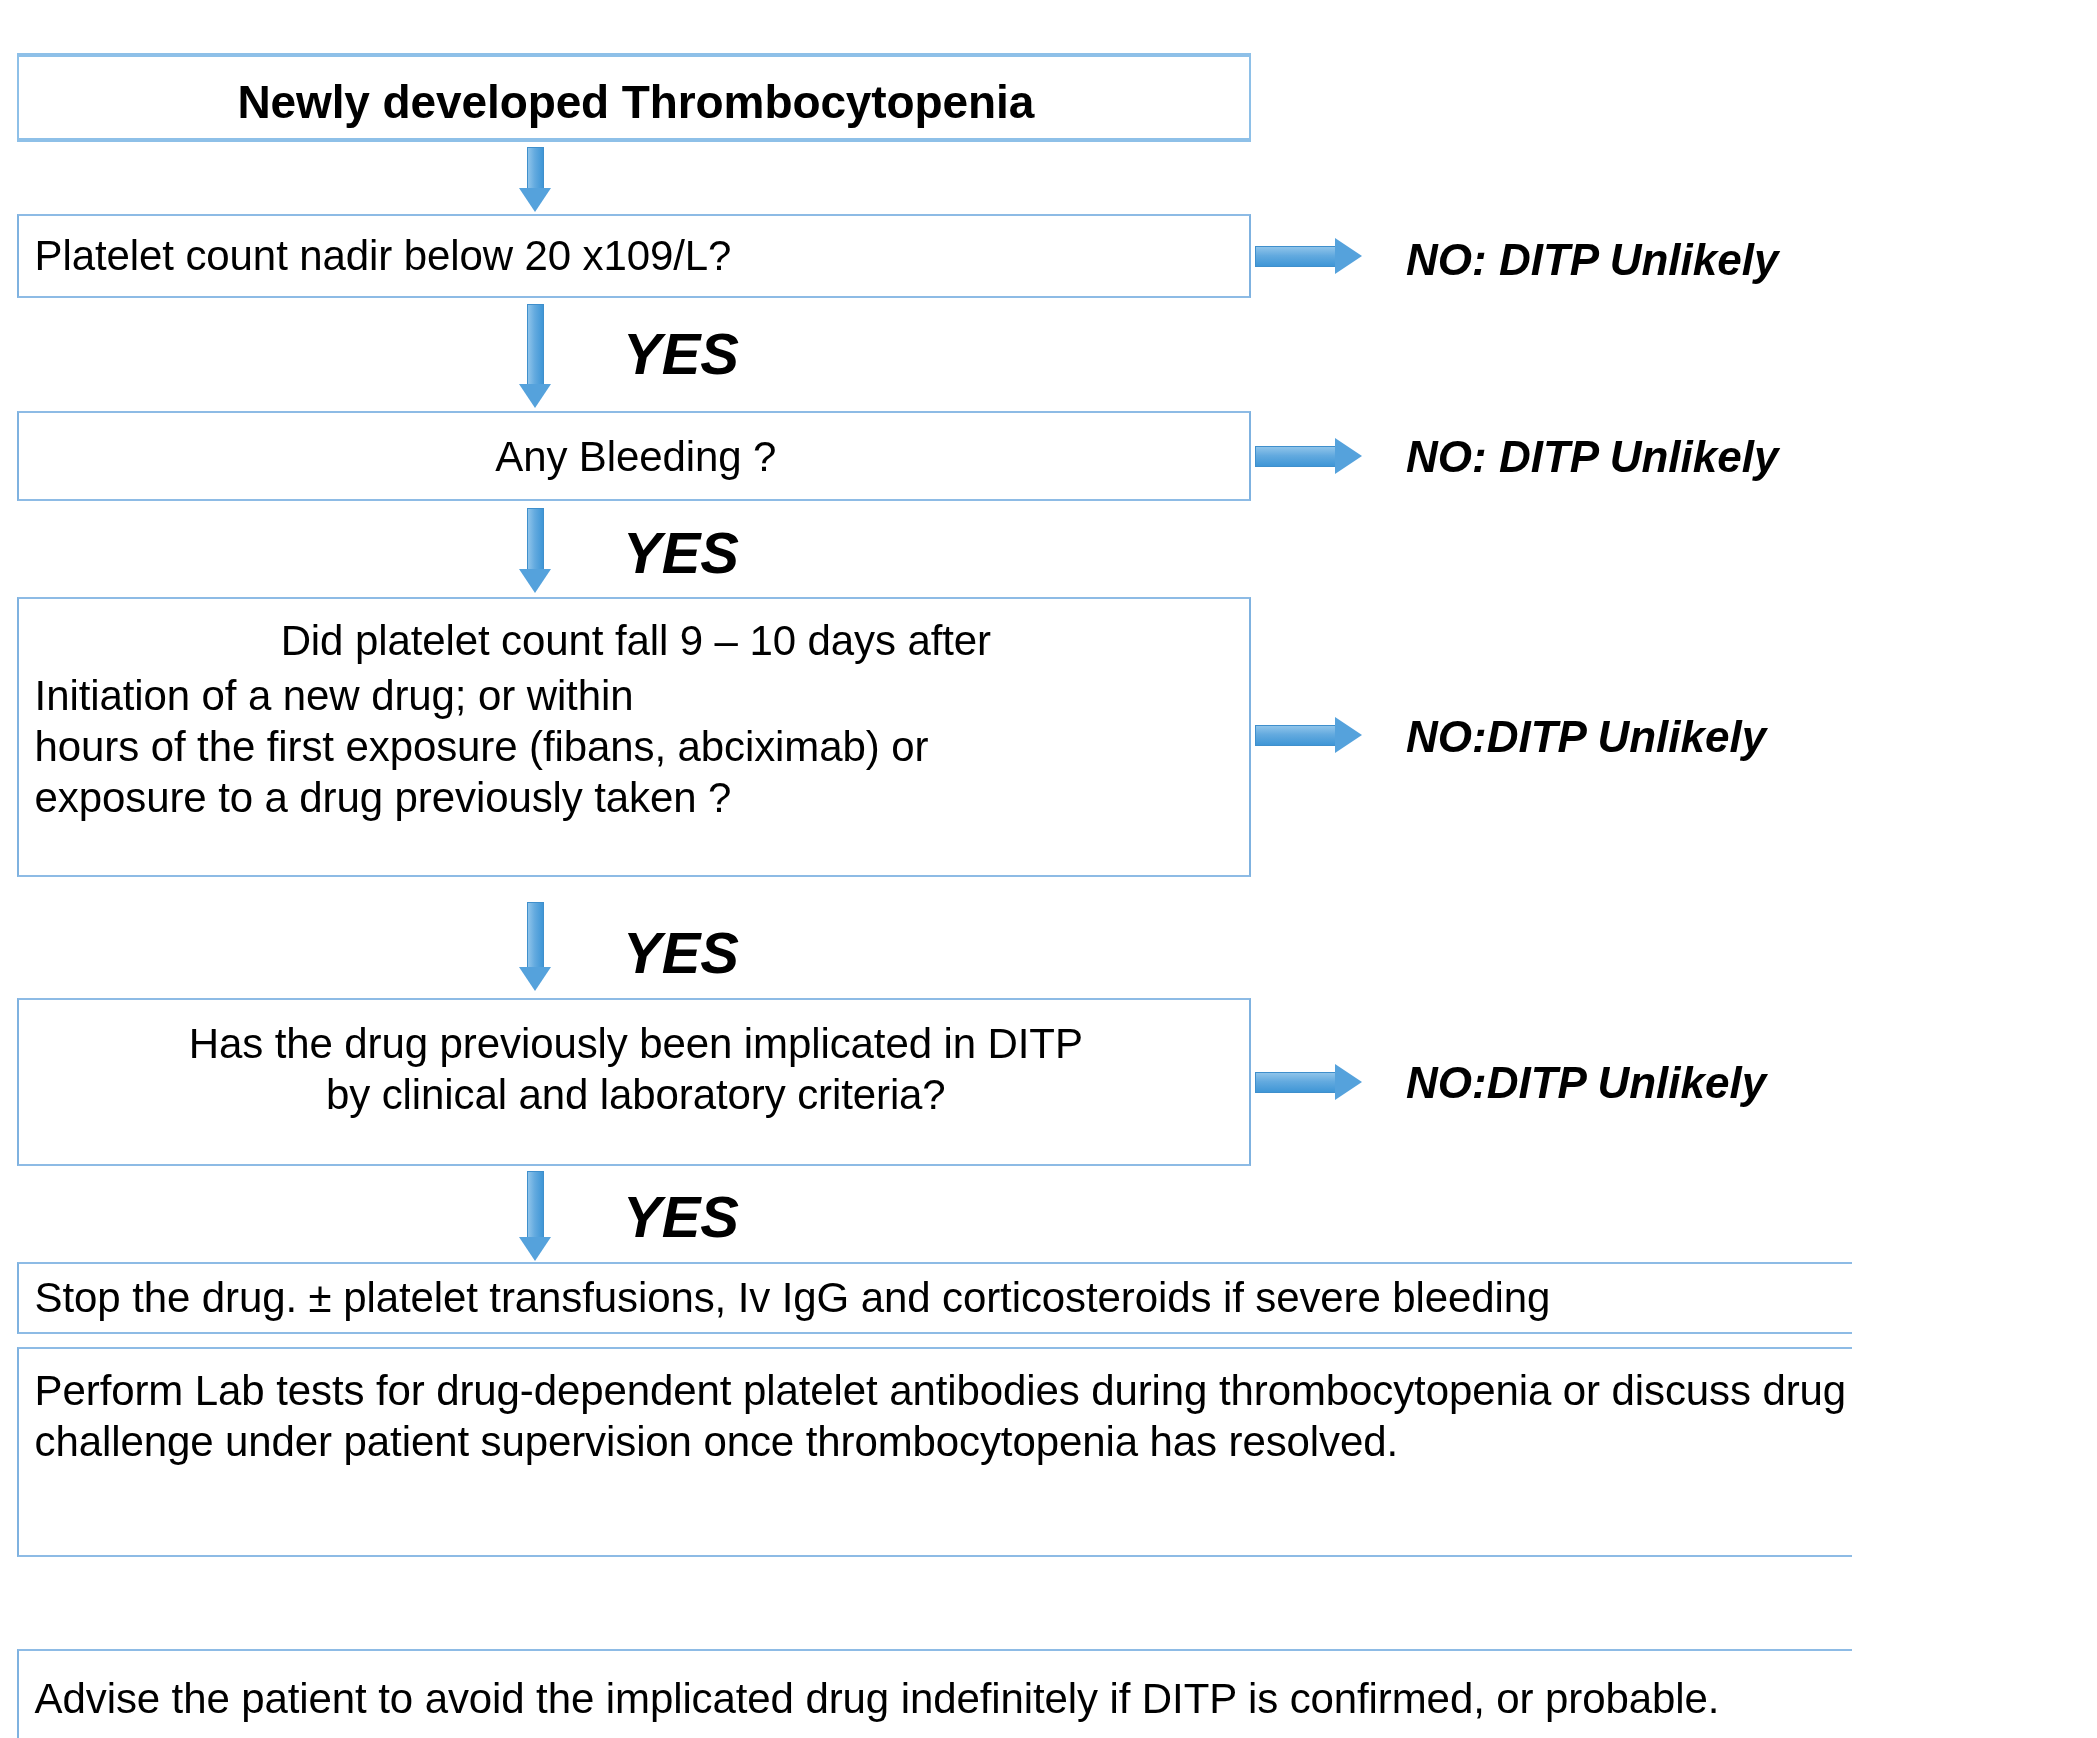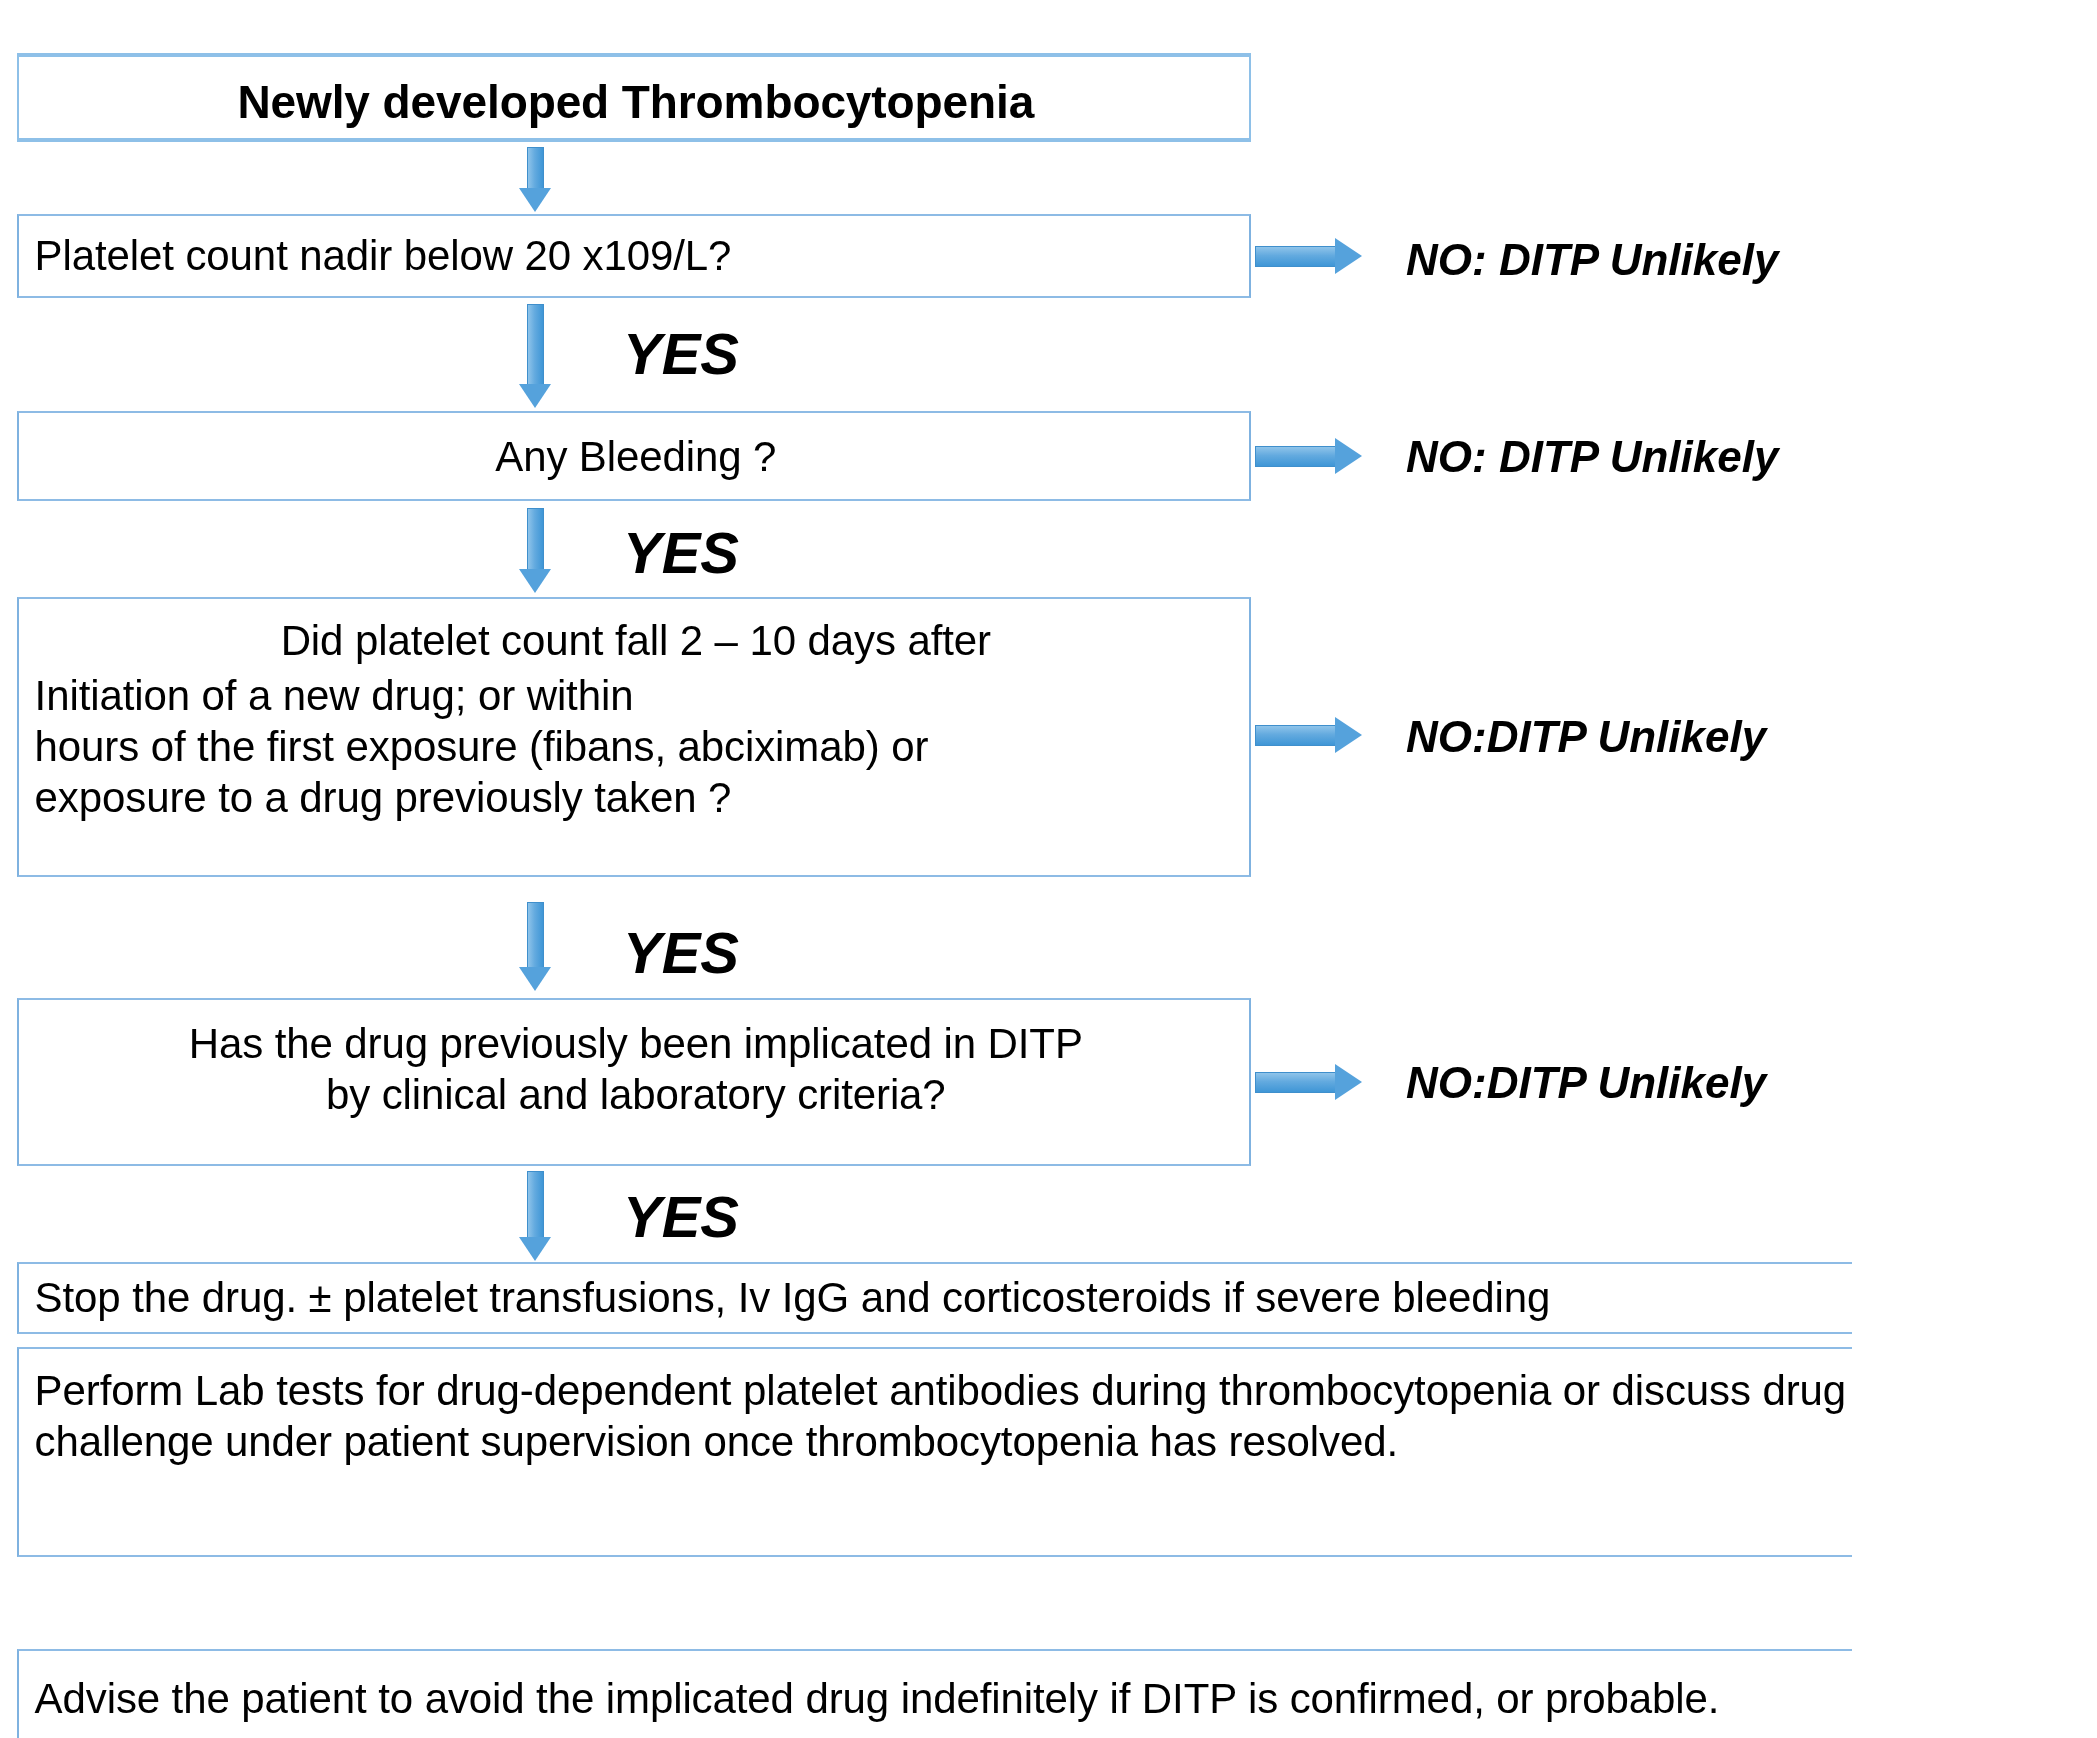--- a/index.html
+++ b/index.html
@@ -147,21 +147,21 @@
   </div>
   <div class="no-label" style="left:1406px; top:392px;">NO: DITP Unlikely</div>
 
   <div class="arrow-down" style="left:519px; top:468px; height:85px;">
     <div class="shaft" style="height:63px;"></div>
     <div class="head" style="top:61px;"></div>
   </div>
   <div class="yes-label" style="left:623px; top:479px;">YES</div>
 
   <div class="box" style="left:17px; top:557px; width:1234px; height:280px;">
-    <div class="txt" style="top:15.6px; text-align:center;">Did platelet count fall 2 – 10 days after</div>
+    <div class="txt" style="top:15.6px; text-align:center;">Did platelet count fall 9 – 10 days after</div>
     <div class="txt" style="top:71px; text-align:left;">Initiation of a new drug; or within
 hours of the first exposure (fibans, abciximab) or
 exposure to a drug previously taken ?</div>
   </div>
 
   <div class="arrow-right" style="left:1255px; top:677px; width:108px;">
     <div class="shaft" style="width:81px;"></div>
     <div class="head" style="left:80px;"></div>
   </div>
   <div class="no-label" style="left:1406px; top:672px;">NO:DITP Unlikely</div>

